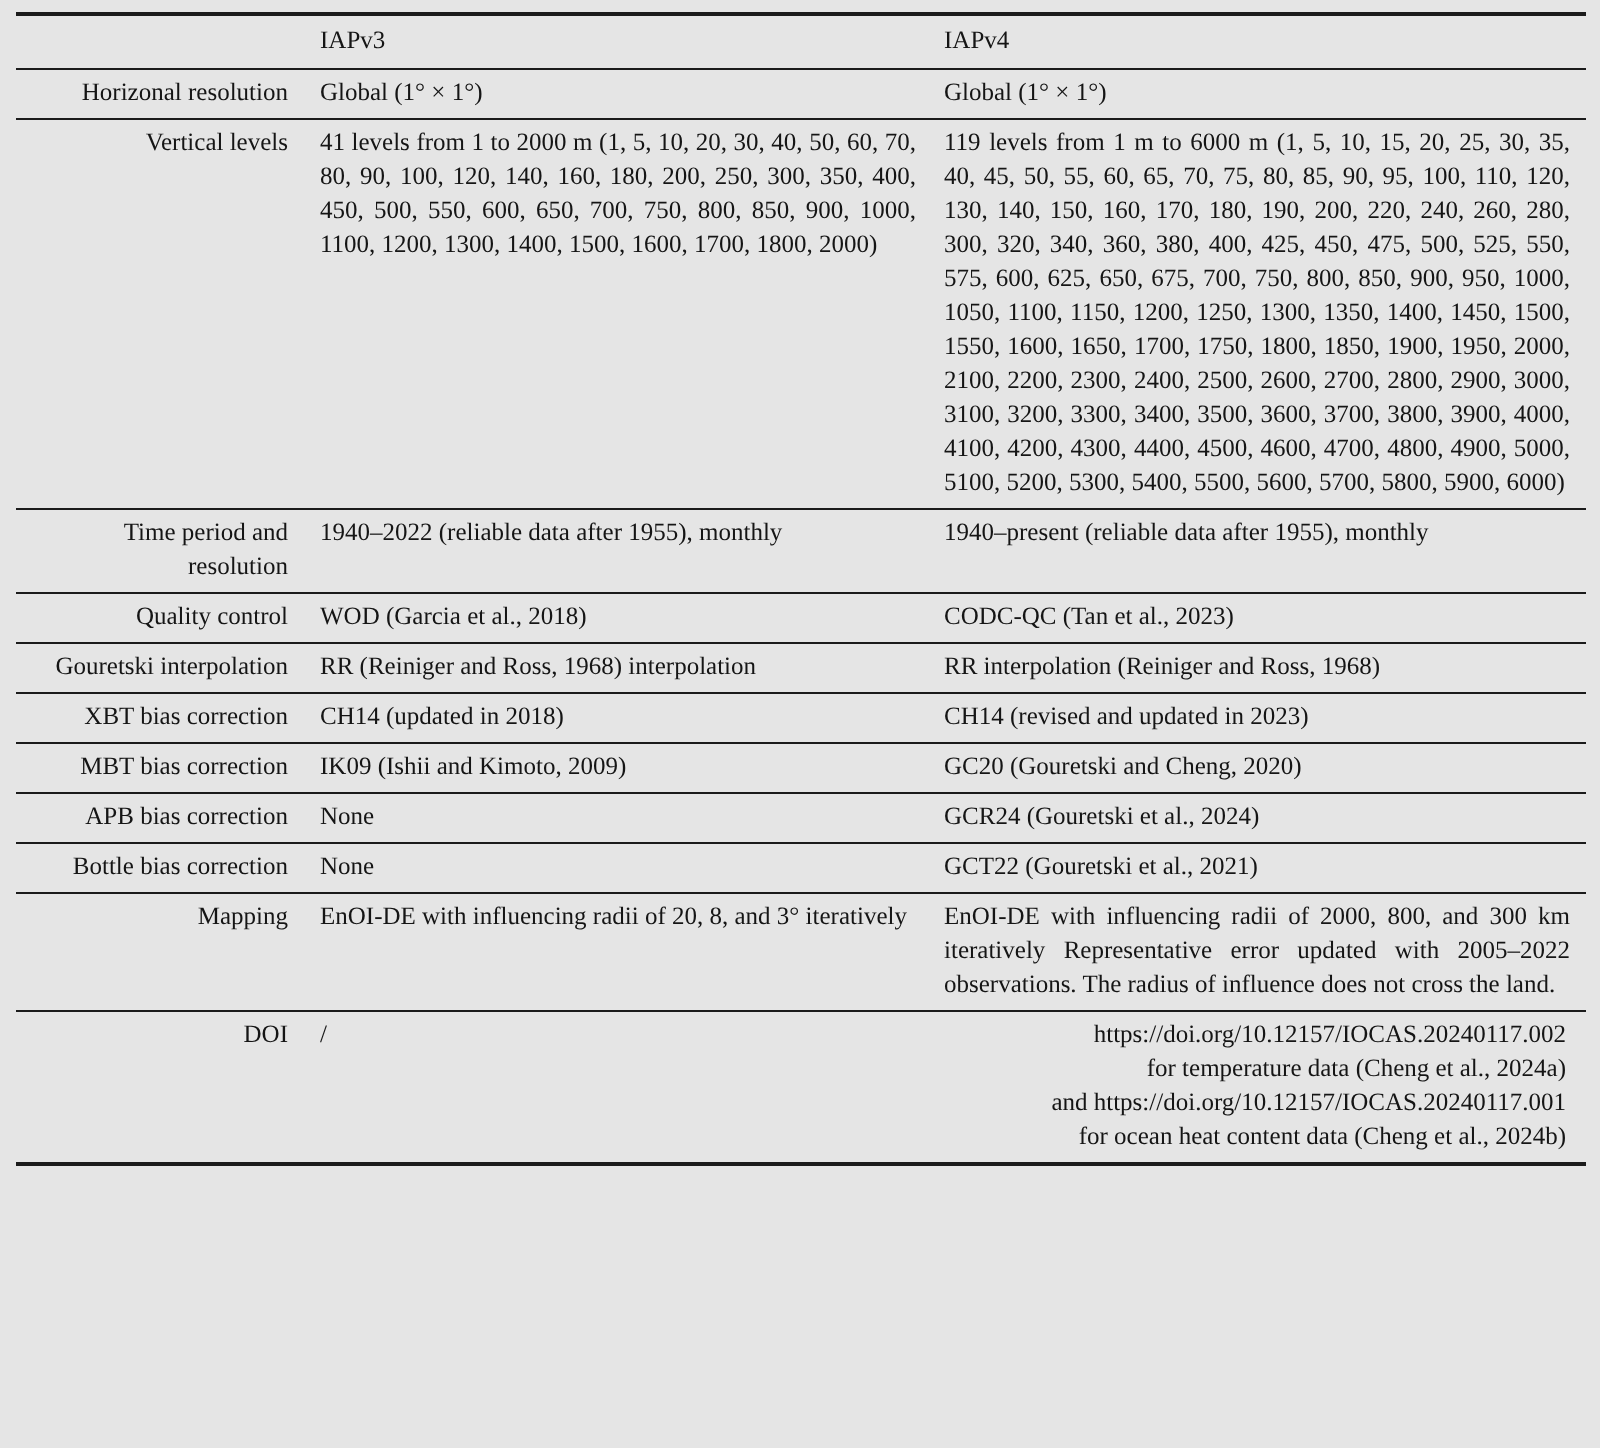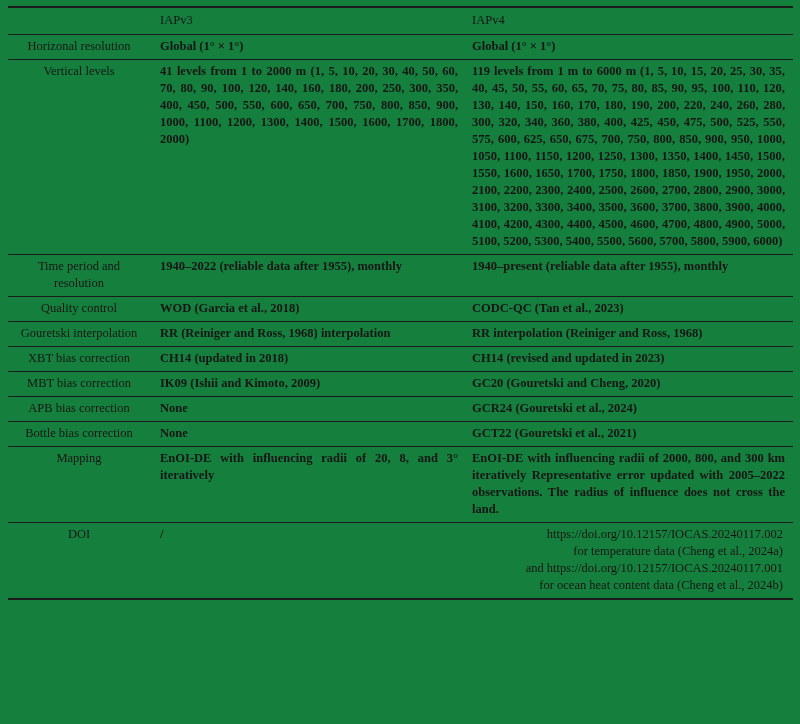--- a/index.html
+++ b/index.html
@@ -5,21 +5,21 @@
   html, body {
     margin: 0;
     padding: 0;
     background: #ffffff;
   }
   .page {
     position: relative;
     width: 800px;
     height: 724px;
     box-sizing: border-box;
-    background: #15803d;
+    background: #e5e5e5;
     padding: 6px 7px 0 8px;
     overflow: hidden;
     font-family: "Liberation Serif", "DejaVu Serif", serif;
     color: #151515;
   }
   table.cmp {
     width: 100%;
     border-collapse: collapse;
     table-layout: fixed;
     border-top: 2px solid #1b1b1b;
@@ -42,24 +42,23 @@
   }
   tbody td {
     border-bottom: 1px solid #1b1b1b;
   }
   tbody tr:last-child td {
     border-bottom: none;
   }
   td.cell {
     text-align: justify;
     padding-right: 8px;
-    font-weight: bold;
   }
   td.label {
-    text-align: center;
+    text-align: right;
   }
   td.preline {
     white-space: pre-line;
     text-align: right;
   }
 </style>
 </head>
 <body>
 
 <div class="page">

